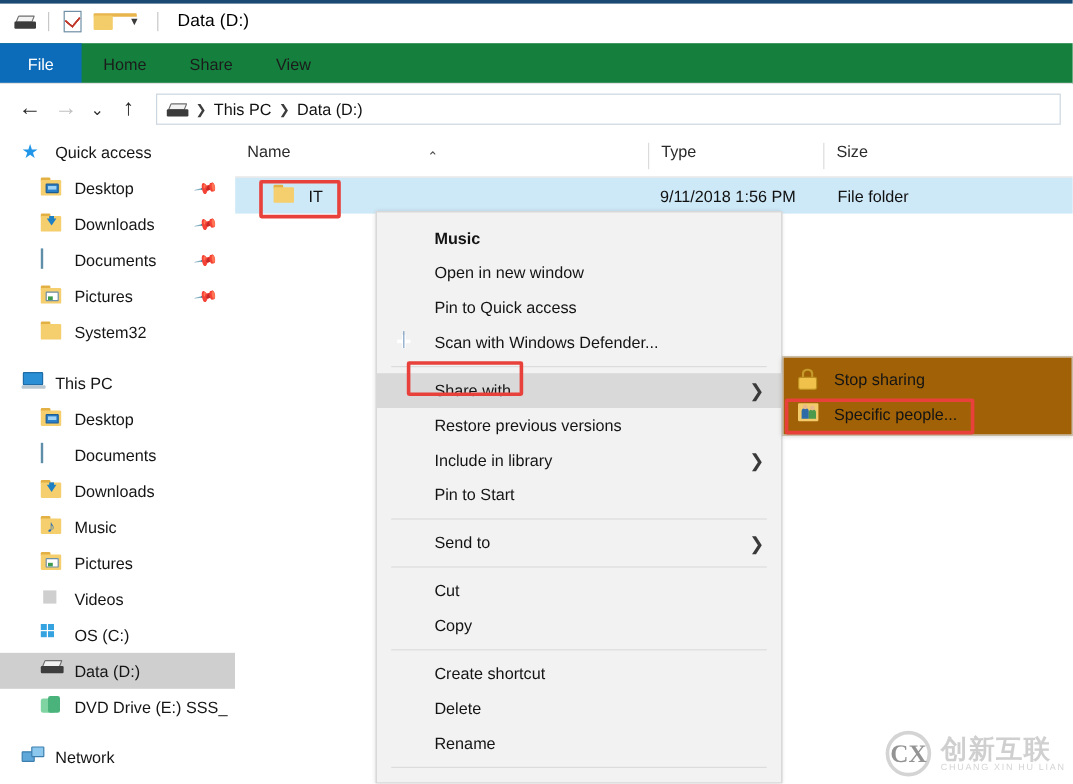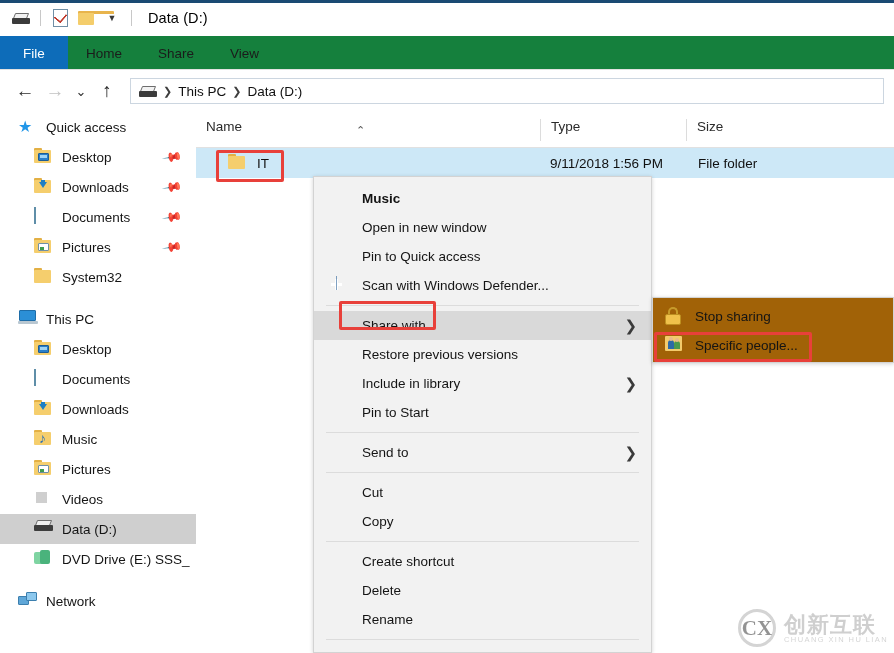--- a/index.html
+++ b/index.html
@@ -390,20 +390,26 @@
     <div class="side-item indent1">
       <span class="side-ico">
         <span class="ic-folder"><span class="ftab"></span><span class="fbody"></span><span class="badge badge-pictures"></span></span>
       </span>
       <span>Pictures</span>
     </div>
     <div class="side-item indent1">
       <span class="side-ico"><span class="video-ico"></span></span>
       <span>Videos</span>
     </div>
+    <div class="side-item indent1">
+      <span class="side-ico">
+        <span class="win-logo"><i></i><i></i><i></i><i></i></span>
+      </span>
+      <span>OS (C:)</span>
+    </div>
     <div class="side-item indent1 selected">
       <span class="side-ico">
         <span class="hdd-ico"><span class="t"></span><span class="b"></span></span>
       </span>
       <span>Data (D:)</span>
     </div>
     <div class="side-item indent1">
       <span class="side-ico">
         <span class="dvd-ico"><span class="d1"></span><span class="d2"></span></span>
       </span>

